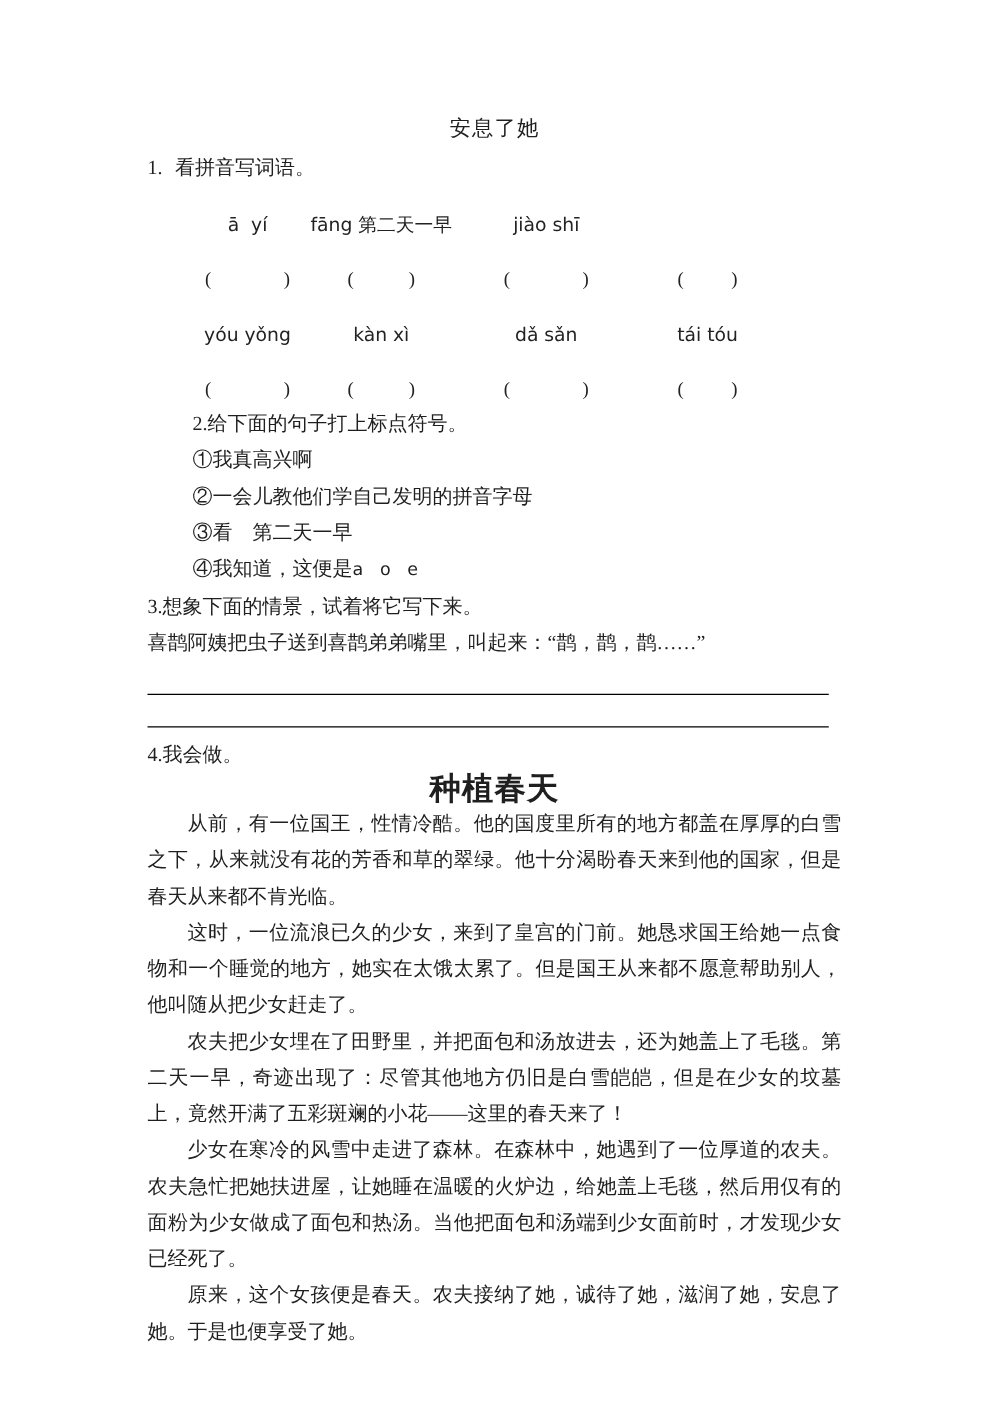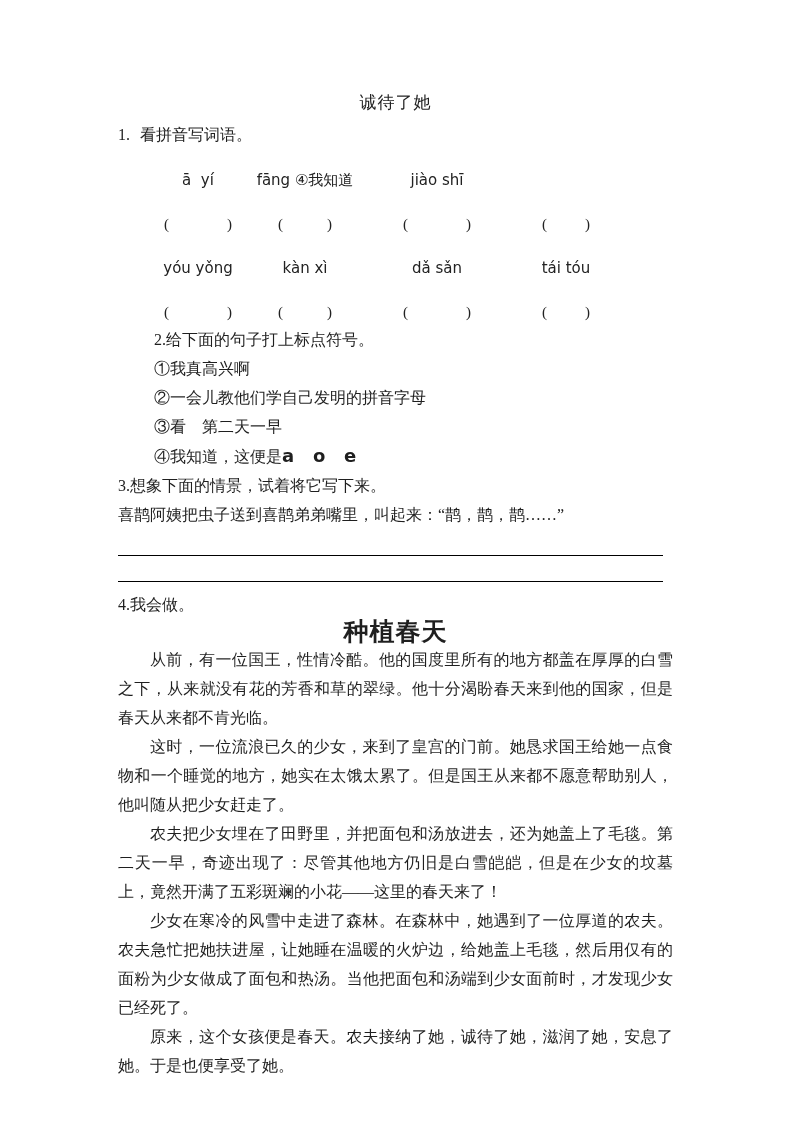--- a/index.html
+++ b/index.html
@@ -46,23 +46,22 @@
     justify-content: space-between;
     font-size: 15px;
     color: #222;
   }
 
   
   .q2-block { margin-top: 0; margin-left: 36px; }
   .stmt { line-height: 29px; }
   .latin-letters {
     font-family: "DejaVu Sans", "Liberation Sans", sans-serif;
-    font-size: 18px;
+    font-size: 14px;
     white-space: pre;
-    font-weight: bold;
   }
 
   
   .write-line {
     height: 0;
     border-top: 1.5px solid #000;
     width: 545px;
     margin-top: 26px;
   }
   .write-line + .write-line { margin-top: 25px; }
@@ -80,34 +79,34 @@
     text-indent: 2em;
     line-height: 29px;
     text-align: justify;
   }
 </style>
 </head>
 <body>
 
 <div class="page">
 
-  <div class="doc-title">诚待了她</div>
+  <div class="doc-title">安息了她</div>
 
   <section>
     <div class="q-heading">
       <span class="q-num">1.</span><span>看拼音写词语。</span>
     </div>
 
     <div class="pinyin-block">
       <div class="pinyin-row">
         <div class="pcell">
             <span class="pinyin">ā  yí</span>
           </div>
         <div class="pcell">
-            <span class="pinyin">fāng ④我知道</span>
+            <span class="pinyin">fāng 第二天一早</span>
           </div>
         <div class="pcell">
             <span class="pinyin">jiào shī</span>
           </div>
       </div>
       <div class="pinyin-row">
         <div class="pcell">
             <span class="paren-pair">
               <span>(</span>
               <span>)</span>

